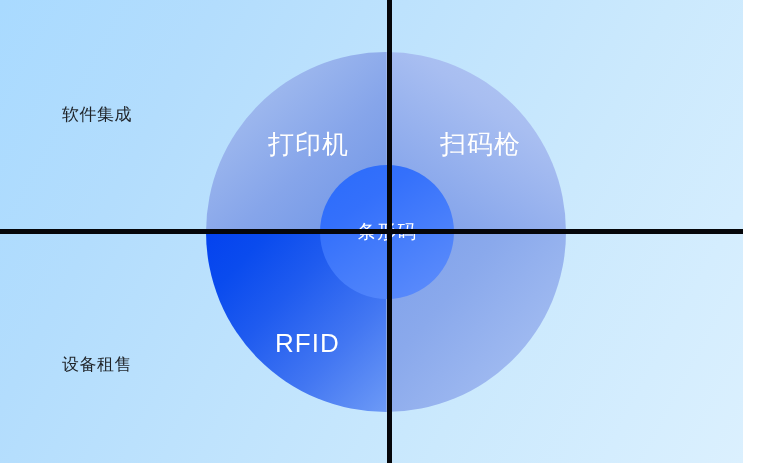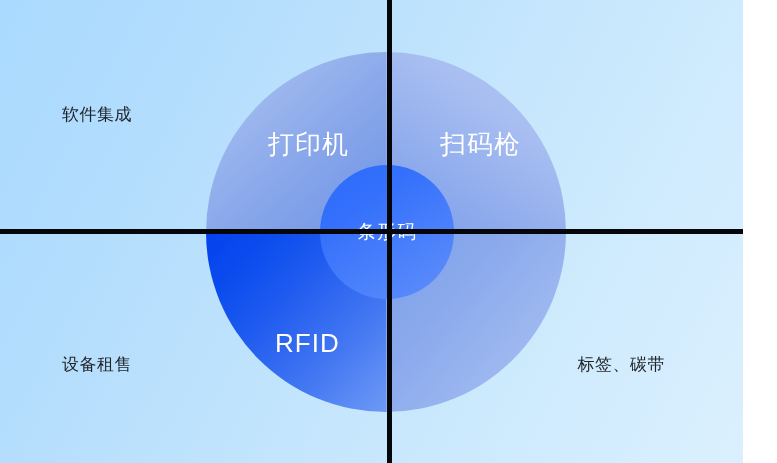--- a/index.html
+++ b/index.html
@@ -129,21 +129,20 @@
     background: #05060a;
   }
 </style>
 </head>
 <body>
 
 <div id="canvas">
 
   <div class="outer-label" id="label-tl">软件集成</div>
   <div class="outer-label" id="label-bl">设备租售</div>
-  <div class="outer-label" id="label-br">标签、碳带</div>
 
   <div id="big-circle">
     <div class="wedge" id="wedge-tl"></div>
     <div class="wedge" id="wedge-tr"></div>
     <div class="wedge" id="wedge-bl"></div>
     <div class="wedge" id="wedge-br"></div>
   </div>
 
   <div class="wedge-label" id="wlabel-tl">打印机</div>
   <div class="wedge-label" id="wlabel-tr">扫码枪</div>

